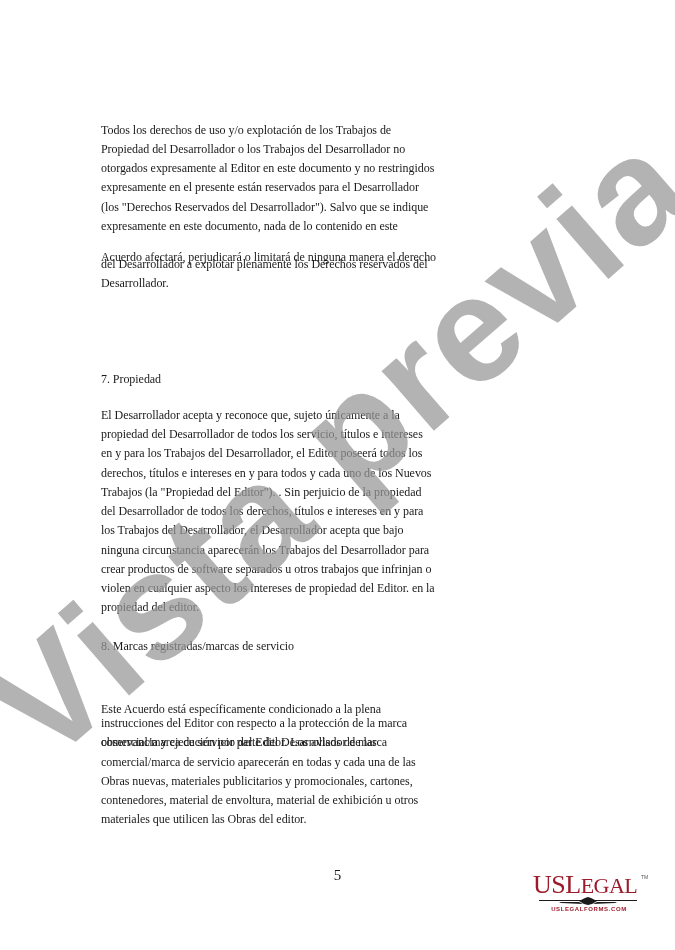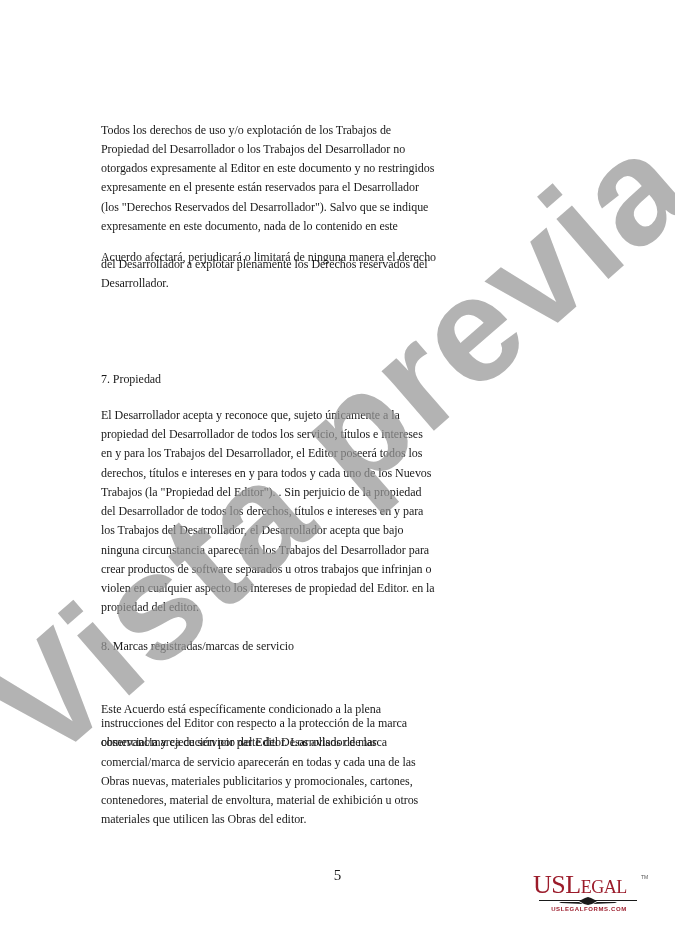--- a/index.html
+++ b/index.html
@@ -64,21 +64,21 @@
       left: 0;
       top: 0;
       font-family: "Liberation Serif", "DejaVu Serif", serif;
       font-size: 26px;
       line-height: 26px;
       color: #9b1b2a;
       letter-spacing: -0.5px;
       white-space: nowrap;
     }
     .logo-word .small-caps {
-      font-size: 18px;
+      font-size: 22px;
     }
     .logo-tm {
       position: absolute;
       left: 108px;
       top: 2px;
       font-family: "Liberation Sans", sans-serif;
       font-size: 5px;
       color: #555;
     }
     .logo-eagle {

